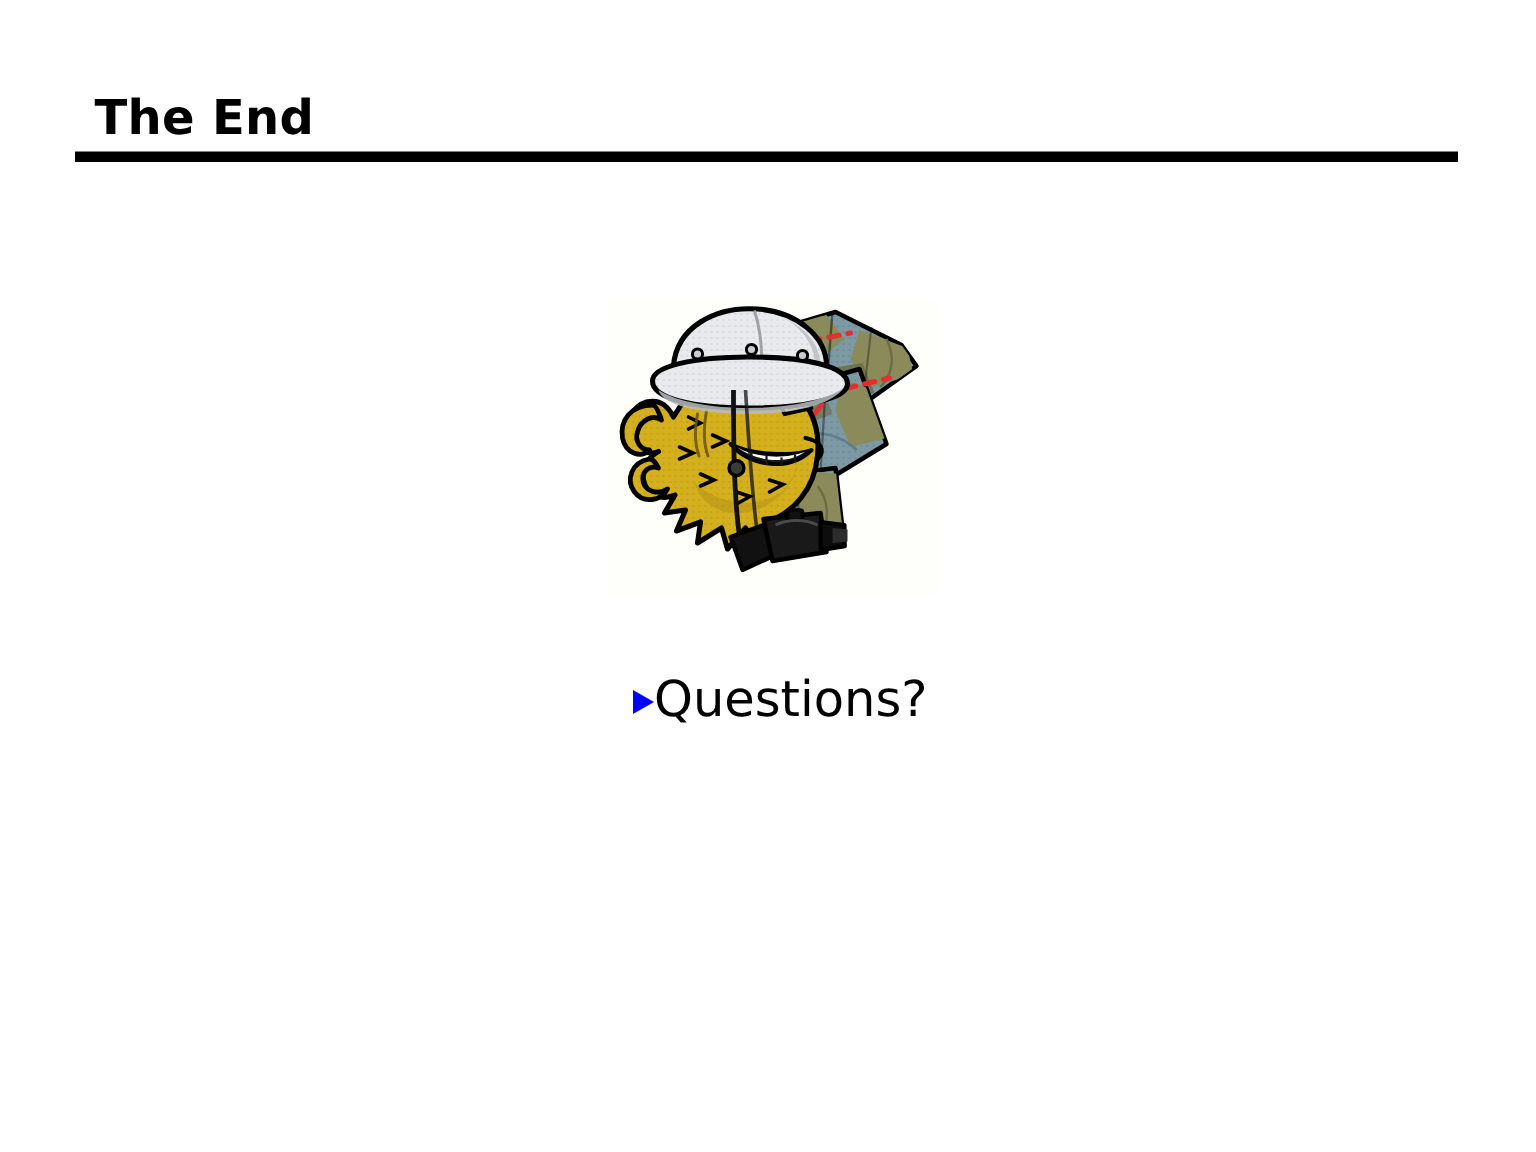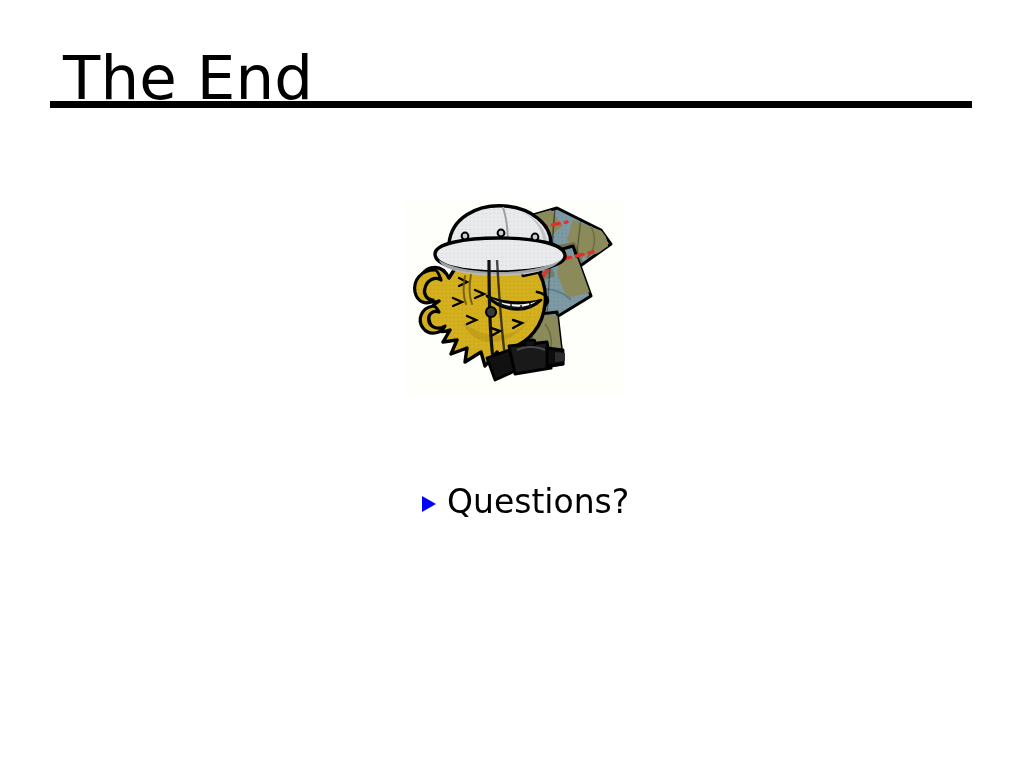--- a/index.html
+++ b/index.html
@@ -12,23 +12,23 @@
   .slide {
     position:relative;
     width:1024px; height:768px;
     background:#ffffff;
   }
 
   
   .title {
     position:absolute;
     left:63px; top:52px;
-    font-size:61px;
+    font-size:32px;
     line-height:52px;
-    font-weight:400;
+    font-weight:700;
     color:#000000;
     letter-spacing:0.2px;
     white-space:nowrap;
   }
   .title-rule {
     position:absolute;
     left:50px; top:101px;
     width:922px; height:7px;
     background:#000000;
   }
@@ -41,23 +41,22 @@
     background:#fefffa;
   }
   .figure svg { display:block; width:220px; height:196px; }
 
   
   .bullet-row {
     position:absolute;
     left:422px; top:446px;
     display:flex;
     align-items:center;
-    gap:11px;
+    gap:0;
     white-space:nowrap;
-    margin-top:36px;
   }
   .bullet-marker {
     width:0; height:0;
     border-top:8px solid transparent;
     border-bottom:8px solid transparent;
     border-left:14px solid #0000ff;
     flex:none;
     margin-top:3px;
   }
   .bullet-text {

